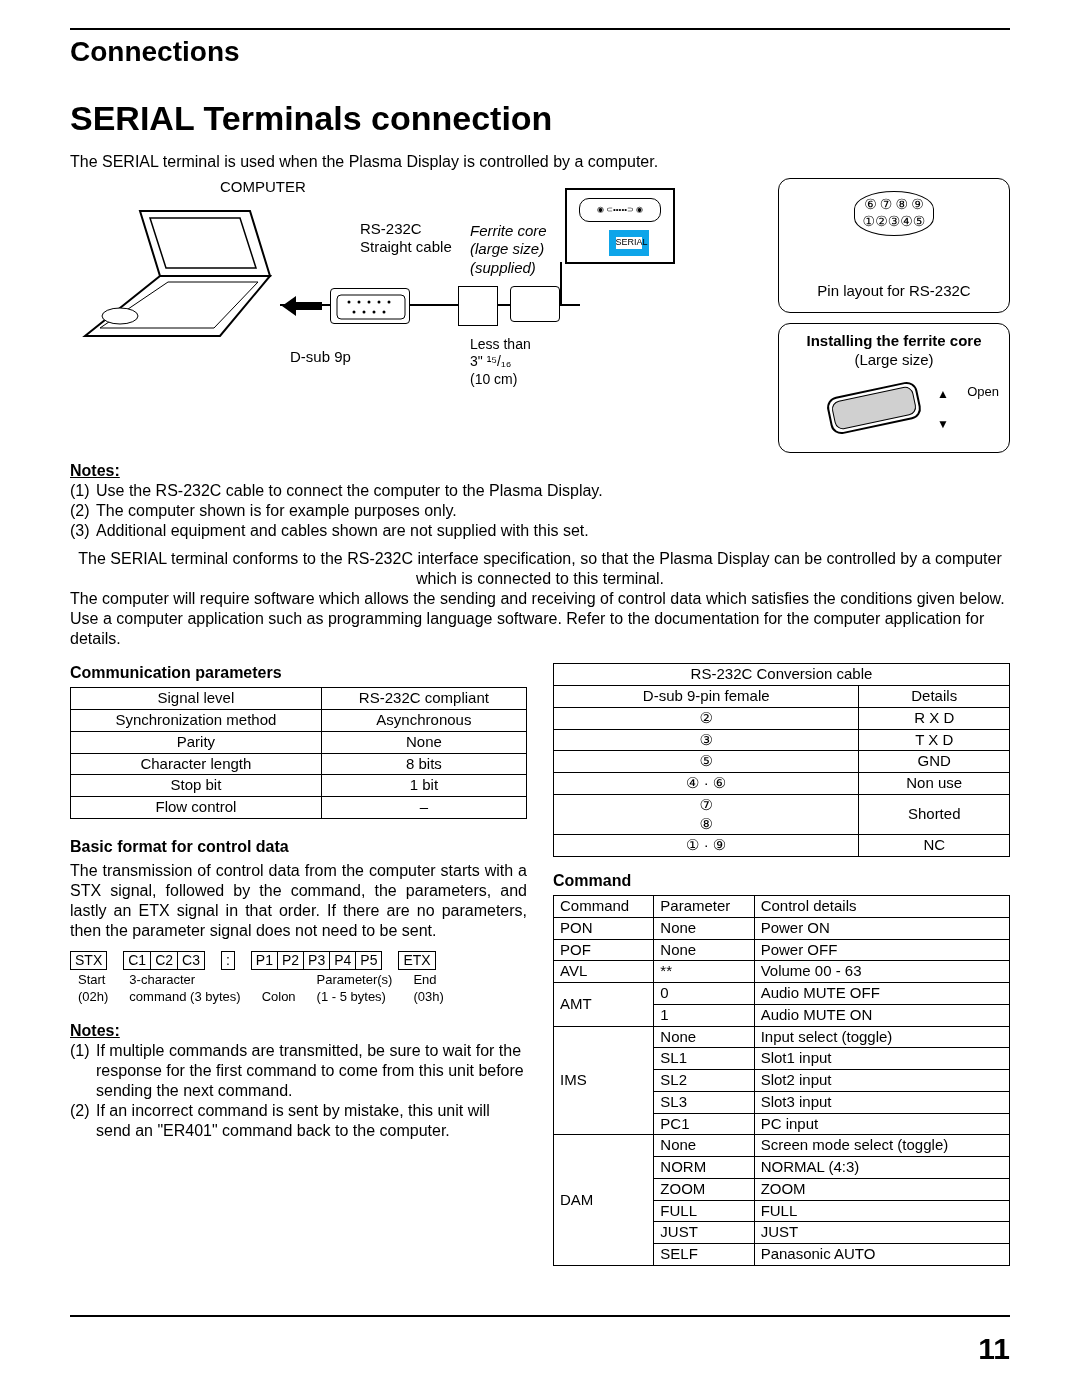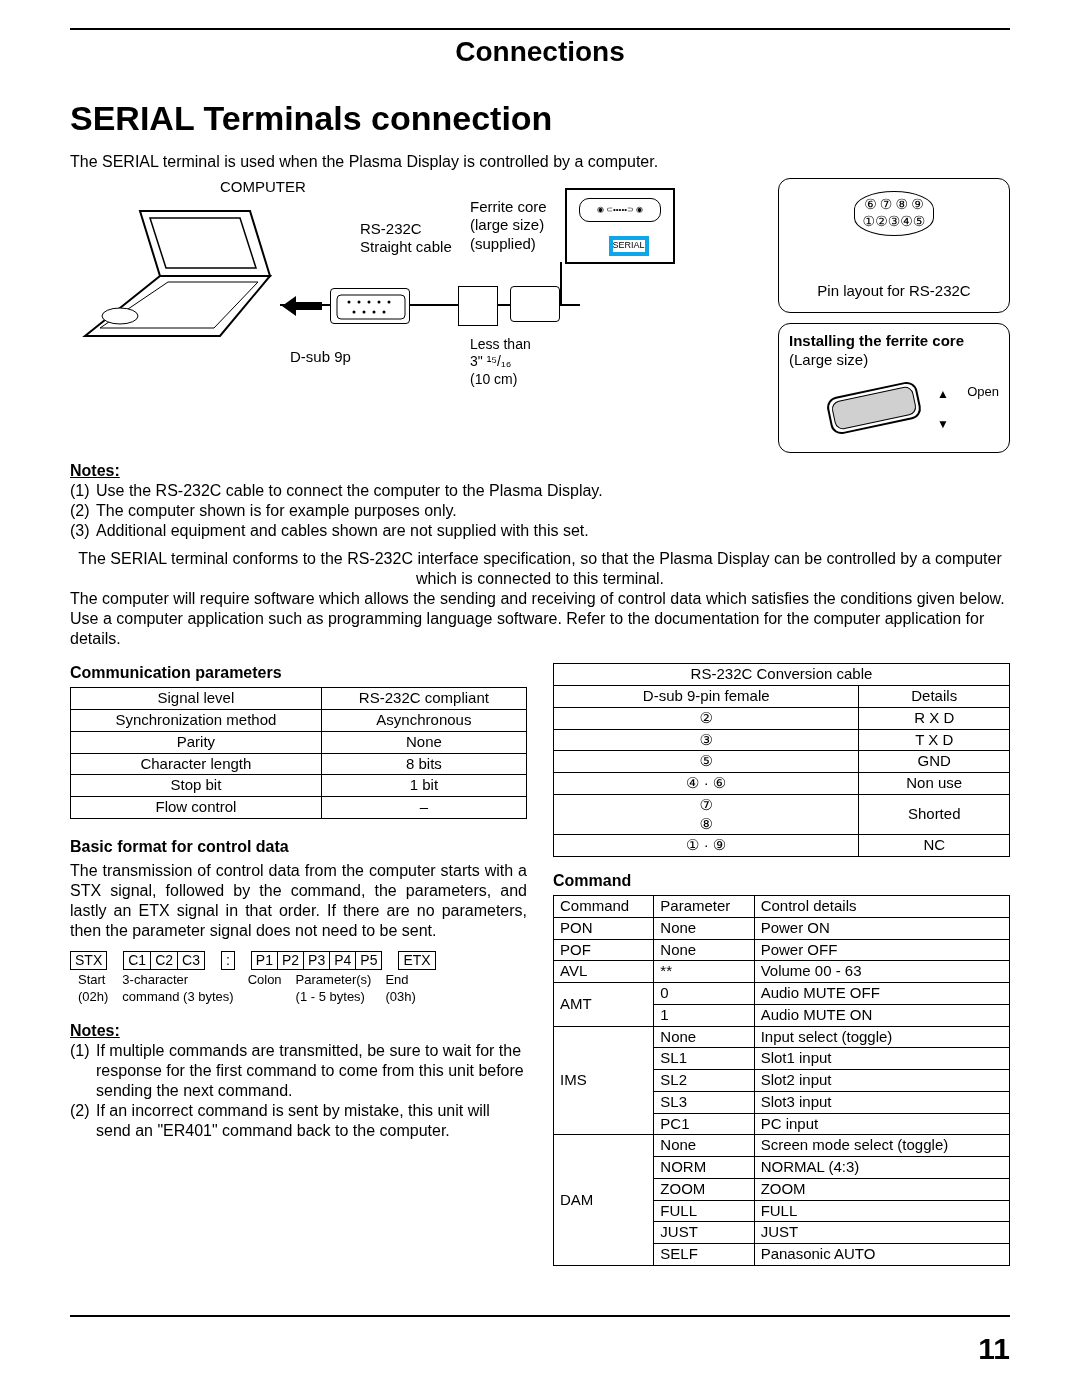--- a/index.html
+++ b/index.html
@@ -7,70 +7,70 @@
     width: 1080px;
     height: 1397px;
     background: #fff;
     font-family: Arial, Helvetica, sans-serif;
     color: #000;
     padding: 28px 70px 40px 70px;
     font-size: 16px;
     line-height: 1.25;
   }
   .hr-top { border-top: 2px solid #000; margin-bottom: 4px; }
-  .header-title { text-align: center; font-size: 28px; font-weight: bold; margin-bottom: 28px; }
+  .header-title { text-align: left; font-size: 28px; font-weight: bold; margin-bottom: 28px; }
   .section-title { font-size: 34px; font-weight: bold; margin-bottom: 12px; }
   .intro { margin-bottom: 6px; }
   .diagram-row { display: flex; gap: 0; margin-bottom: 8px; }
   .diagram-main {
     flex: 1;
     border: 0;
     position: relative;
     height: 210px;
   }
   .diag-label { position: absolute; font-size: 15px; }
   .laptop { position: absolute; left: 10px; top: 28px; width: 200px; height: 140px; }
   .laptop svg { width: 100%; height: 100%; }
   .dsub-box { position:absolute; left:260px; top:110px; width:80px; height:36px; border:1.5px solid #000; border-radius:4px; background:#fff; }
   .fcore-box { position:absolute; left:388px; top:108px; width:40px; height:40px; border:1.5px solid #000; background:#fff;}
   .cable-line { position:absolute; left:210px; top:126px; width:300px; height:2px; background:#000; }
   .serial-port { position:absolute; left:495px; top:10px; width:110px; height:76px; border:2px solid #000; background:#fff; }
   .serial-port .inner { position:absolute; left:12px; top:8px; right:12px; height:24px; border:1px solid #000; border-radius:10px; display:flex; justify-content:center; align-items:center; font-size:8px;}
-  .serial-port .lbl { position:absolute; left:17px; right:0; bottom:6px; text-align:left; font-size:9px; border:4px solid #0ea5e9; width:40px; margin:0 auto;}
+  .serial-port .lbl { position:absolute; left:17px; right:0; bottom:6px; text-align:left; font-size:9px; border:7px solid #0ea5e9; width:40px; margin:0 auto;}
   .pin-box {
     width: 232px; border: 1.5px solid #000; border-radius: 12px;
     padding: 12px 10px; text-align: center;
   }
   .pin-inner { border:1px solid #000; border-radius:40px/18px; padding:4px 8px; margin-bottom:6px; display:inline-block;}
   .pin-row { display:flex; justify-content:space-around; font-size:14px; }
   .pin-caption { margin-top:40px; font-size:15px; }
   .ferrite-box {
     width: 232px; border: 1.5px solid #000; border-radius: 12px;
     padding: 8px 10px 4px 10px; margin-top: 10px;
-    font-size: 15px; height:130px; position:relative;
+    font-size: 15px; height:130px; position:relative;text-align:center;
   }
   .ferrite-svg { position:absolute; left:40px; bottom:8px; }
   .notes-head { font-weight: bold; margin-top:4px;text-decoration:underline; }
   .para { margin-top: 8px; text-align: center; }
   .cols { display: flex; gap: 26px; margin-top: 14px; }
   .col { flex: 1; }
   .subhead { font-weight: bold; margin-bottom: 4px; }
   table { border-collapse: collapse; width: 100%; font-size: 15px; }
   td, th { border: 1px solid #000; padding: 1px 6px; font-weight: normal; }
   .comm-table td:first-child { text-align: center; width: 55%; }
   .comm-table td:last-child { text-align: center; }
   .conv-table td { text-align: center; }
   .cmd-table td { padding: 1px 6px; }
   .format-diag { margin-top: 10px; }
   .fmt-boxes { display:flex; gap:16px; align-items:flex-start; font-size:14px; }
   .fmt-box { border:1px solid #000; padding:0 4px; }
   .fmt-group { display:flex; border:1px solid #000; }
   .fmt-cell { border-right:1px solid #000; padding:0 4px; }
   .fmt-cell:last-child { border-right:0; }
-  .fmt-labels { font-size:13px; margin-top:2px; display:flex; gap:14px; }
+  .fmt-labels { font-size:13px; margin-top:2px; display:flex; gap:21px;align-items:flex-end; }
   .fmt-lbl { }
   .circ { display:inline-block; font-size:14px; }
   .pagenum { position:absolute; right:70px; bottom:30px; font-size:30px; font-weight:bold;}
   .hr-bot { border-top:2px solid #000; position:absolute; left:70px; right:70px; bottom:80px; }
   .note-list { padding-left: 0; }
   .note-list div { display:flex; }
   .note-list .n { width:26px; flex-shrink:0; }
   .foot-note { font-size:15px; margin-top:2px;}
   .arrow { position:absolute; left:212px; top:118px; }
 </style>
@@ -95,21 +95,21 @@
         <ellipse cx="40" cy="110" rx="18" ry="8" fill="#fff" stroke="#000" stroke-width="1"></ellipse>
       </svg>
     </div>
     <div class="arrow">
       <svg width="40" height="20">
           <polygon points="0,10 14,0 14,6 40,6 40,14 14,14 14,20" fill="#000"></polygon>
         </svg>
     </div>
     <div class="diag-label" style="left:290px; top:42px; white-space:pre-line;">RS-232C
 Straight cable</div>
-    <div class="diag-label" style="left:400px; top:20px; white-space:pre-line;">Ferrite core
+    <div class="diag-label" style="left:400px; top:44px; white-space:pre-line;font-style:italic;">Ferrite core
 (large size)
 (supplied)</div>
     <div class="cable-line"></div>
     <div class="dsub-box">
       <svg width="80" height="36">
           <rect x="6" y="6" width="68" height="24" rx="4" fill="none" stroke="#000"></rect>
           <circle cx="18" cy="13" r="1.5"></circle>
           <circle cx="28" cy="13" r="1.5"></circle>
           <circle cx="38" cy="13" r="1.5"></circle>
           <circle cx="48" cy="13" r="1.5"></circle>

